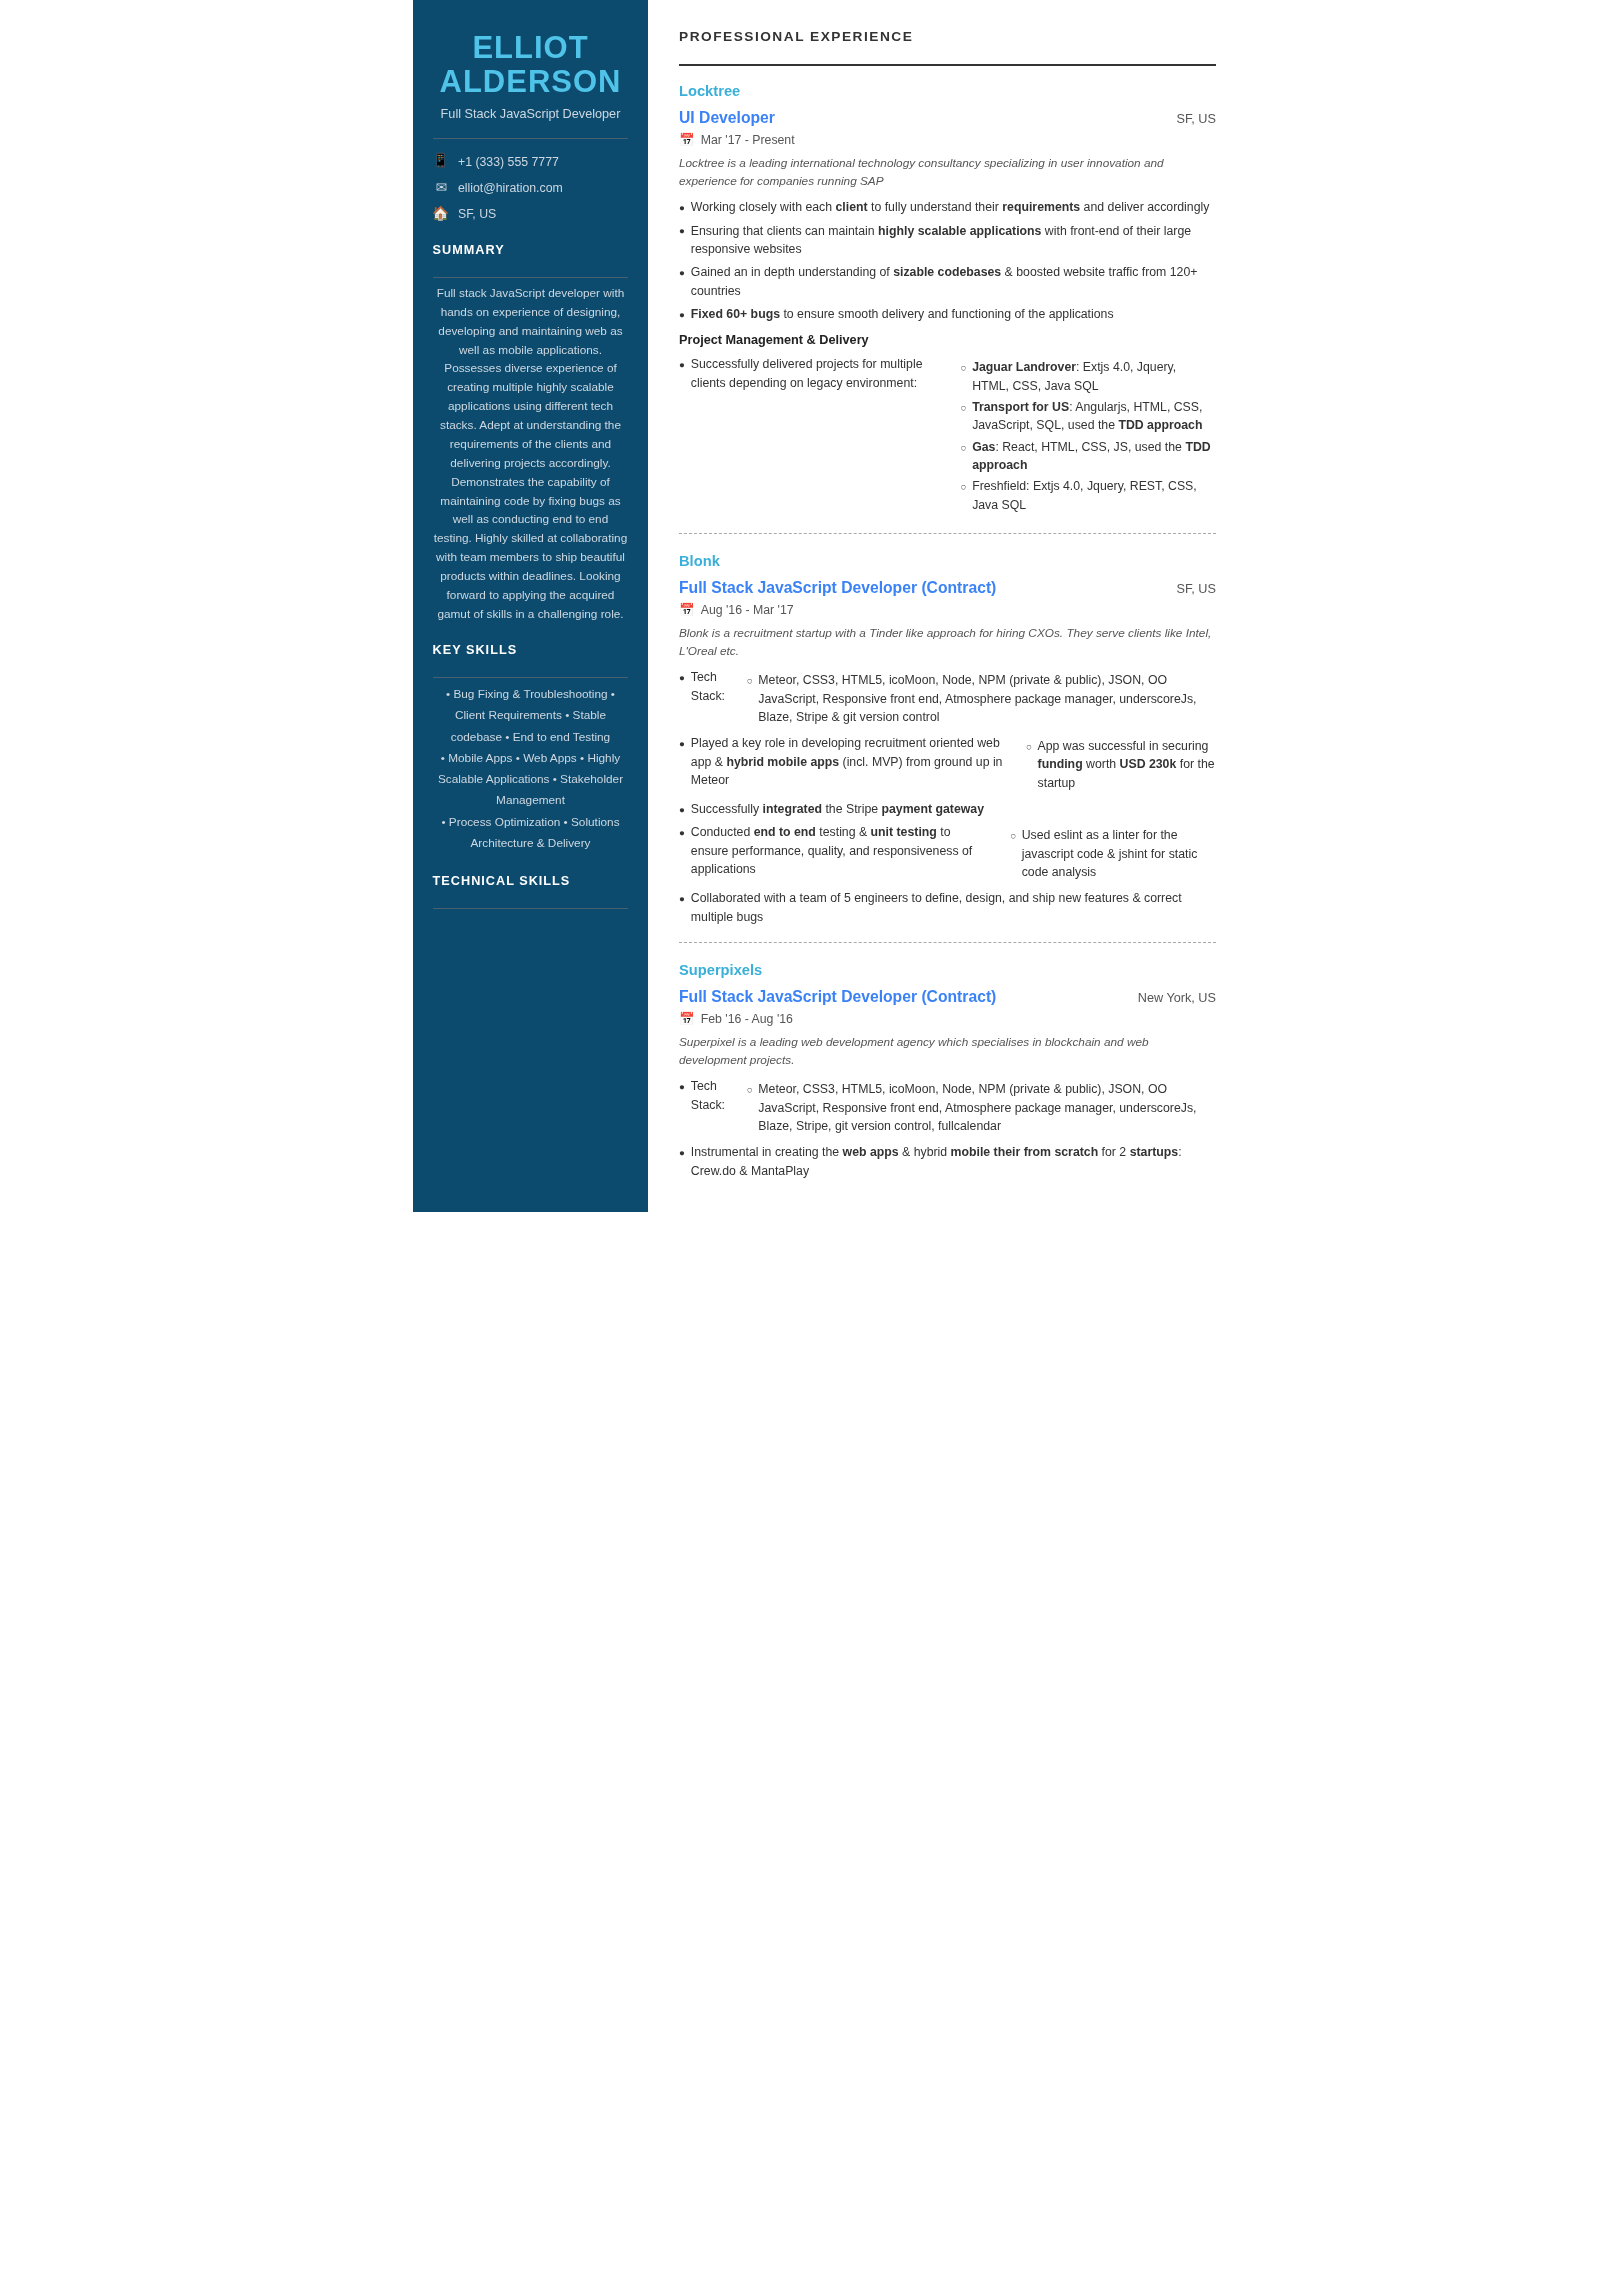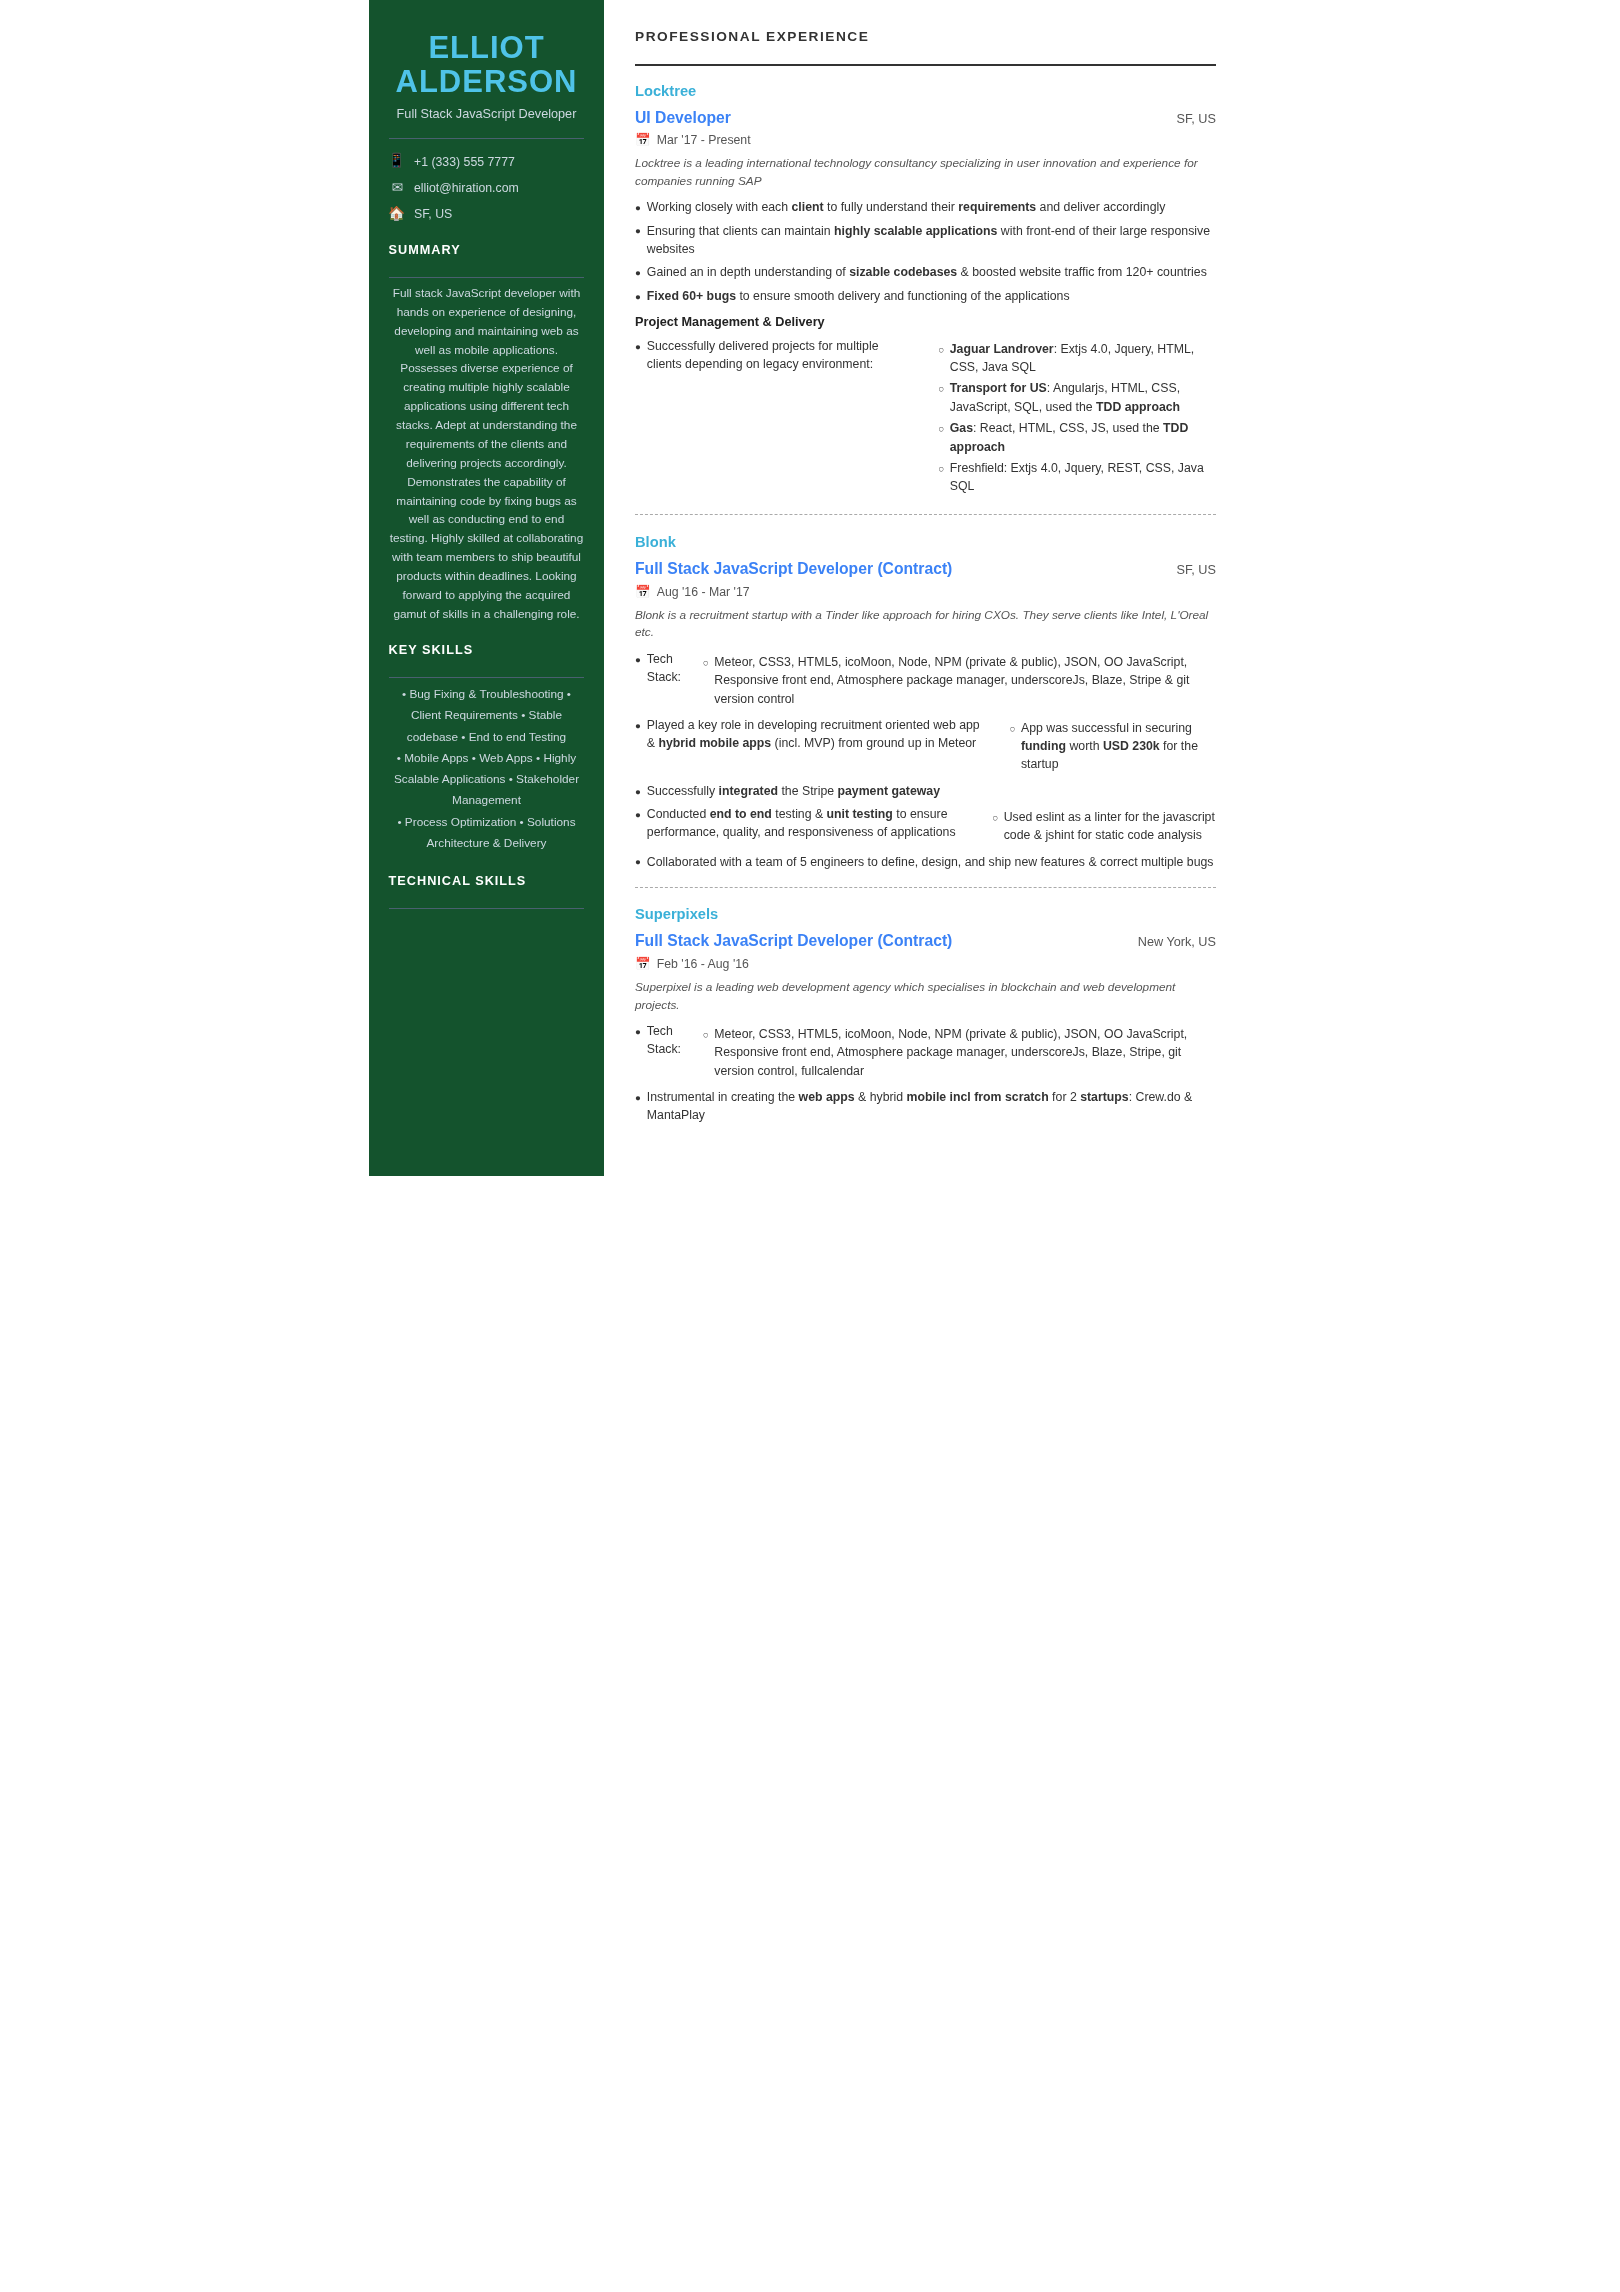--- a/index.html
+++ b/index.html
@@ -14,23 +14,24 @@
       display: flex;
       width: 882px;
       min-height: 1176px;
       margin: 0 auto;
       background: #fff;
     }
     
     .sidebar {
       width: 235px;
       min-width: 235px;
-      background: #14532d;
+      background: #0c4a6e;
       color: #cdd8e0;
       padding: 31px 19.6px 31px 19.6px;
+      margin-left: 44px;
     }
     .sidebar-name {
       text-align: center;
       margin-bottom: 11.8px;
     }
     .sidebar-name h1 {
       font-size: 31px;
       font-weight: 900;
       color: #4fc3e8;
       line-height: 1.1;
@@ -351,19 +352,19 @@
       <ul class="bullet-list">
         <li>
           <span>Tech Stack:</span>
           <ul class="sub-bullet-list">
             <li>
                 <span>Meteor, CSS3, HTML5, icoMoon, Node, NPM (private &amp; public), JSON, OO JavaScript, Responsive front end, Atmosphere package manager, underscoreJs, Blaze, Stripe, git version control, fullcalendar</span>
               </li>
           </ul>
         </li>
         <li>
-            <span>Instrumental in creating the <b>web apps</b> &amp; hybrid <b>mobile incl from scratch</b> for 2 <b>startups</b>: Crew.do &amp; MantaPlay</span>
+            <span>Instrumental in creating the <b>web apps</b> &amp; hybrid <b>mobile their from scratch</b> for 2 <b>startups</b>: Crew.do &amp; MantaPlay</span>
           </li>
       </ul>
     </div>
   </div>
 </div>
 
 
 </body></html>

